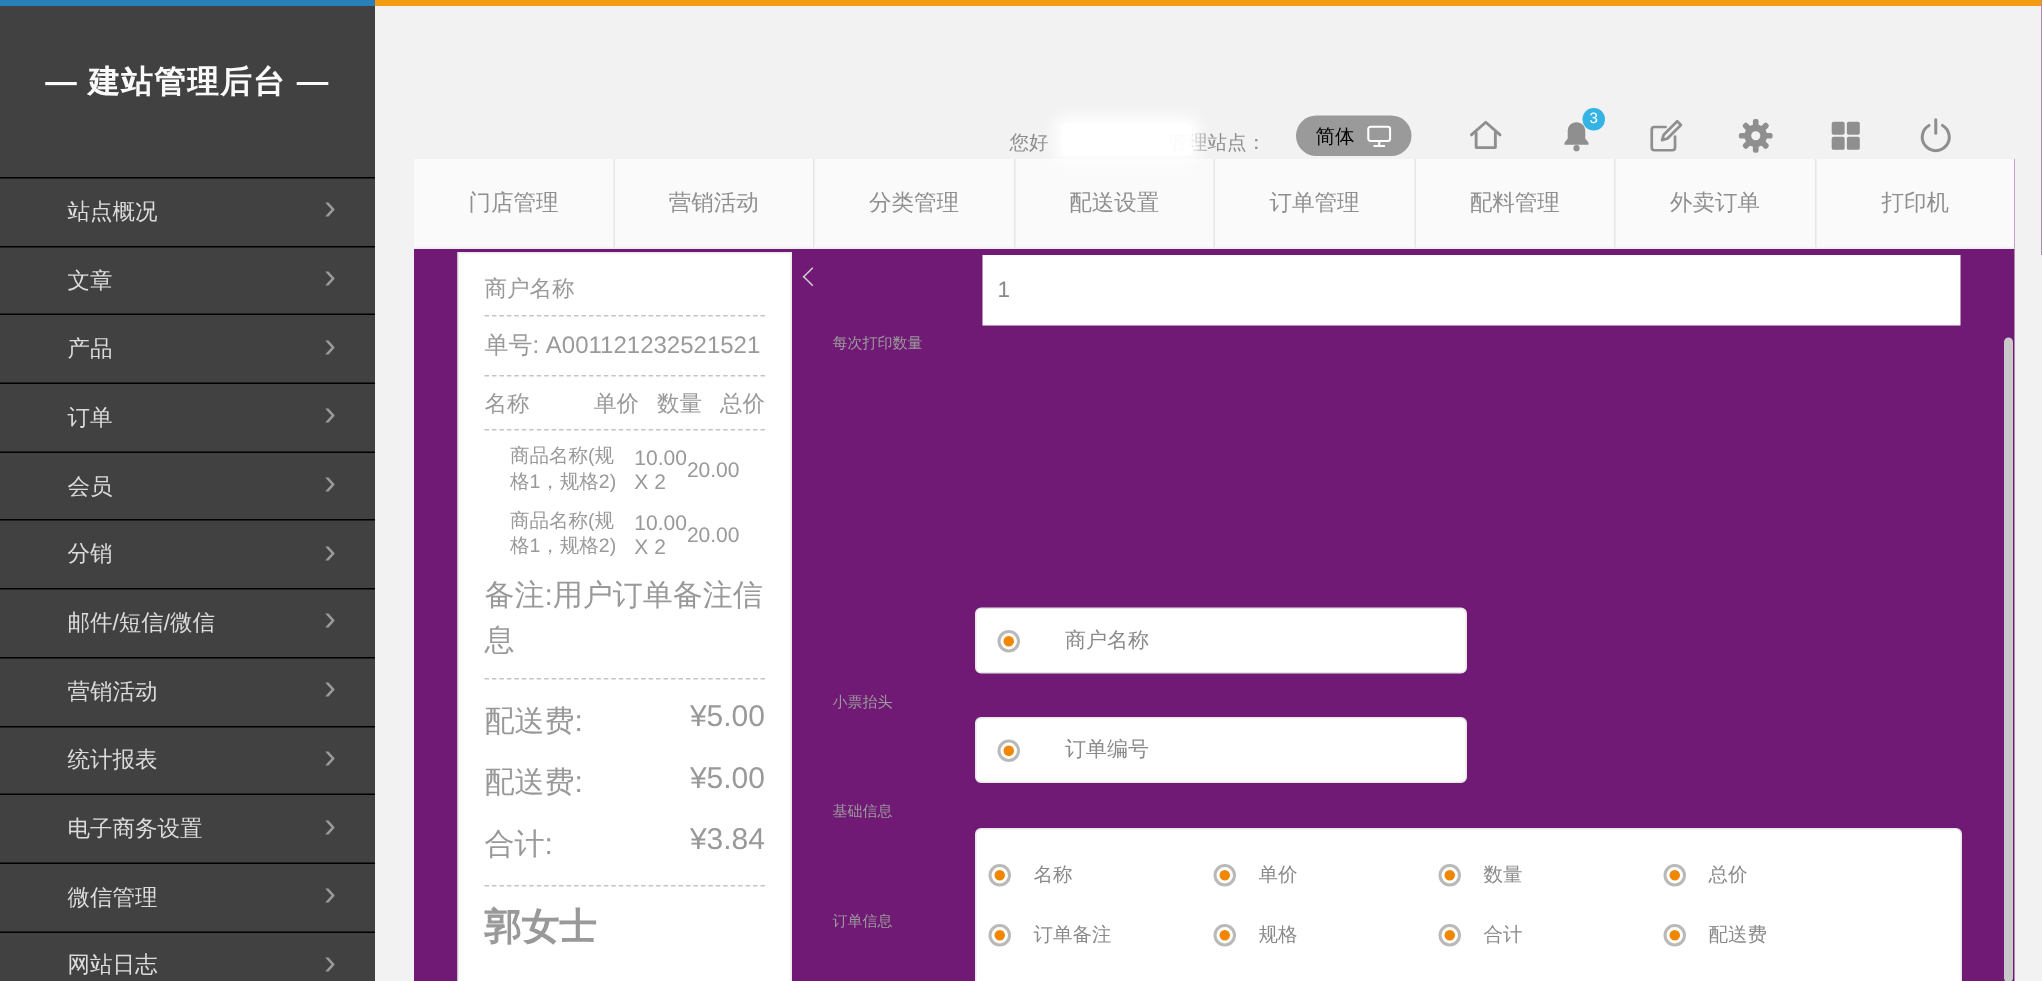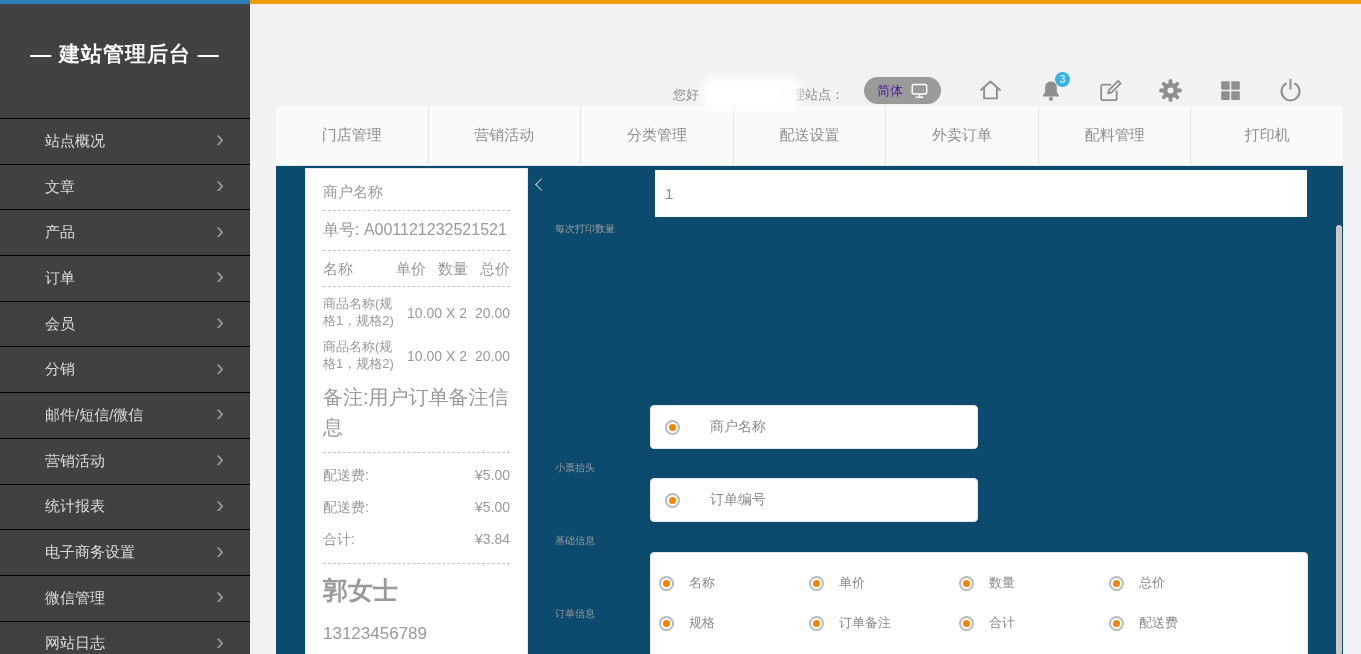--- a/index.html
+++ b/index.html
@@ -17,49 +17,49 @@
   .menu { position:absolute; left:0; top:114px; width:100%; }
   .menu-item { position:relative; height:45.7px; border-top:1px solid #000000; display:flex; align-items:center; padding-left:45px; cursor:pointer; }
   .menu-item .mi-label { color:#dcdcdc; font-size:15px; }
   .menu-item .chev { position:absolute; right:26px; top:50%; transform:translateY(-58%); color:#9a9a9a; font-size:24px; line-height:1; }
 
   
   .header { position:absolute; left:276px; top:4px; right:0; height:100px; display:flex; align-items:flex-end; justify-content:flex-end; padding-right:57px; }
   .hdr-text { color:#8c8c8c; font-size:13px; white-space:nowrap; }
   .redact { width:88px; height:22px; margin:0 -2px 0 8px; background:rgba(255,255,255,.96); border-radius:4px;
             box-shadow:0 0 10px 5px rgba(255,255,255,.95); position:relative; z-index:2; margin-right:-16px; }
-  .lang-pill { display:flex; align-items:center; gap:8px; margin-left:20px; background:#9a9a9a; color:#4c1d95;
+  .lang-pill { display:flex; align-items:center; gap:8px; margin-left:20px; background:#9a9a9a; color:#000000;
                border:none; border-radius:14px; height:27px; padding:0 13px; font-size:13px; cursor:pointer; font-family:inherit; }
   .hdr-icons { display:flex; align-items:center; gap:33px; margin-left:36px; }
   .hicon { position:relative; width:27px; height:27px; display:flex; align-items:center; justify-content:center; cursor:pointer; }
   .badge { position:absolute; top:-5px; right:-6px; width:15px; height:15px; border-radius:50%; background:#35b3e5;
            color:#fff; font-size:10px; display:flex; align-items:center; justify-content:center; }
 
   
-  .panel { position:absolute; left:276px; top:106px; width:1067px; height:548px; background:#0c4a6e; overflow:hidden; }
+  .panel { position:absolute; left:276px; top:106px; width:1067px; height:548px; background:#701a75; overflow:hidden; }
   .tabbar { display:flex; height:60px; border-bottom:1px solid #ececec; background:#fafafa; }
   .tab { flex:1; display:flex; align-items:center; justify-content:center; font-size:15px; color:#8f8f8f;
          border-right:1px solid #e6e6e6; cursor:pointer; }
   .tab:last-child { border-right:none; }
 
   
   .receipt { position:absolute; left:29px; top:62px; width:223px; height:520px; background:#fff;
              border:1px solid #e9e9e9; padding:10px 17px; color:#999; overflow:hidden; }
   .dash { border-top:1px dashed #c4c4c4; margin:7px 0; }
   .r-merchant { font-size:15px; margin:4px 0 8px; }
   .r-orderno { font-size:16px; margin:9px 0; }
   .r-cols { display:flex; font-size:15px; margin:9px 0 7px; }
   .r-cols .c-name { flex:1; }
   .r-cols .c { width:42px; text-align:right; }
-  .r-item { display:flex; align-items:center; margin:9px 0; }
+  .r-item { display:flex; align-items:center; margin:9px 17px; }
   .r-item .i-name { width:82px; font-size:13px; line-height:1.3; }
   .r-item .i-calc { flex:1; font-size:14px; padding-left:2px; }
   .r-item .i-total { font-size:14px; }
   .r-remark { font-size:20px; line-height:1.5; margin:8px 0 10px; }
-  .r-fee { display:flex; justify-content:space-between; font-size:14px; margin:14px 0; }
+  .r-fee { display:flex; justify-content:space-between; font-size:20px; margin:14px 0; }
   .r-buyer-name { font-size:25px; margin:10px 0 17px;font-weight:bold; }
   .r-buyer-phone { font-size:17px; margin:0 0 12px; }
   .r-buyer-addr { font-size:17px; line-height:1.45; }
 
   
   .settings { position:absolute; left:269px; top:62px; right:0; bottom:0; }
   .callout { position:absolute; left:-8px; top:12px; width:9px; height:9px;
              border-left:1px solid #d2d2d2; border-bottom:1px solid #d2d2d2; transform:rotate(45deg); }
   .frm-label { position:absolute; left:10px; color:#9b9b9b; font-size:10px; white-space:nowrap;margin-top:36px; }
   .qty-input { position:absolute; left:110px; top:2px; width:652px; height:47px; background:#fff; border:none;
@@ -211,24 +211,27 @@
       <div class="tab">
           <span>营销活动</span>
         </div>
       <div class="tab">
           <span>分类管理</span>
         </div>
       <div class="tab">
           <span>配送设置</span>
         </div>
       <div class="tab">
+          <span>订单管理</span>
+        </div>
+      <div class="tab">
+          <span>配料管理</span>
+        </div>
+      <div class="tab">
           <span>外卖订单</span>
-        </div>
-      <div class="tab">
-          <span>配料管理</span>
         </div>
       <div class="tab">
           <span>打印机</span>
         </div>
     </div>
 
     <div class="receipt">
       <div class="r-merchant">商户名称</div>
       <div class="dash"></div>
       <div class="r-orderno"><span>单号: </span><span>A001121232521521</span></div>
@@ -319,27 +322,27 @@
         <div class="opt">
             <span class="radio">
               <span class="dot"></span>
             </span>
             <span class="opt-label">总价</span>
           </div>
         <div class="opt">
             <span class="radio">
               <span class="dot"></span>
             </span>
+            <span class="opt-label">订单备注</span>
+          </div>
+        <div class="opt">
+            <span class="radio">
+              <span class="dot"></span>
+            </span>
             <span class="opt-label">规格</span>
-          </div>
-        <div class="opt">
-            <span class="radio">
-              <span class="dot"></span>
-            </span>
-            <span class="opt-label">订单备注</span>
           </div>
         <div class="opt">
             <span class="radio">
               <span class="dot"></span>
             </span>
             <span class="opt-label">合计</span>
           </div>
         <div class="opt">
             <span class="radio">
               <span class="dot"></span>

